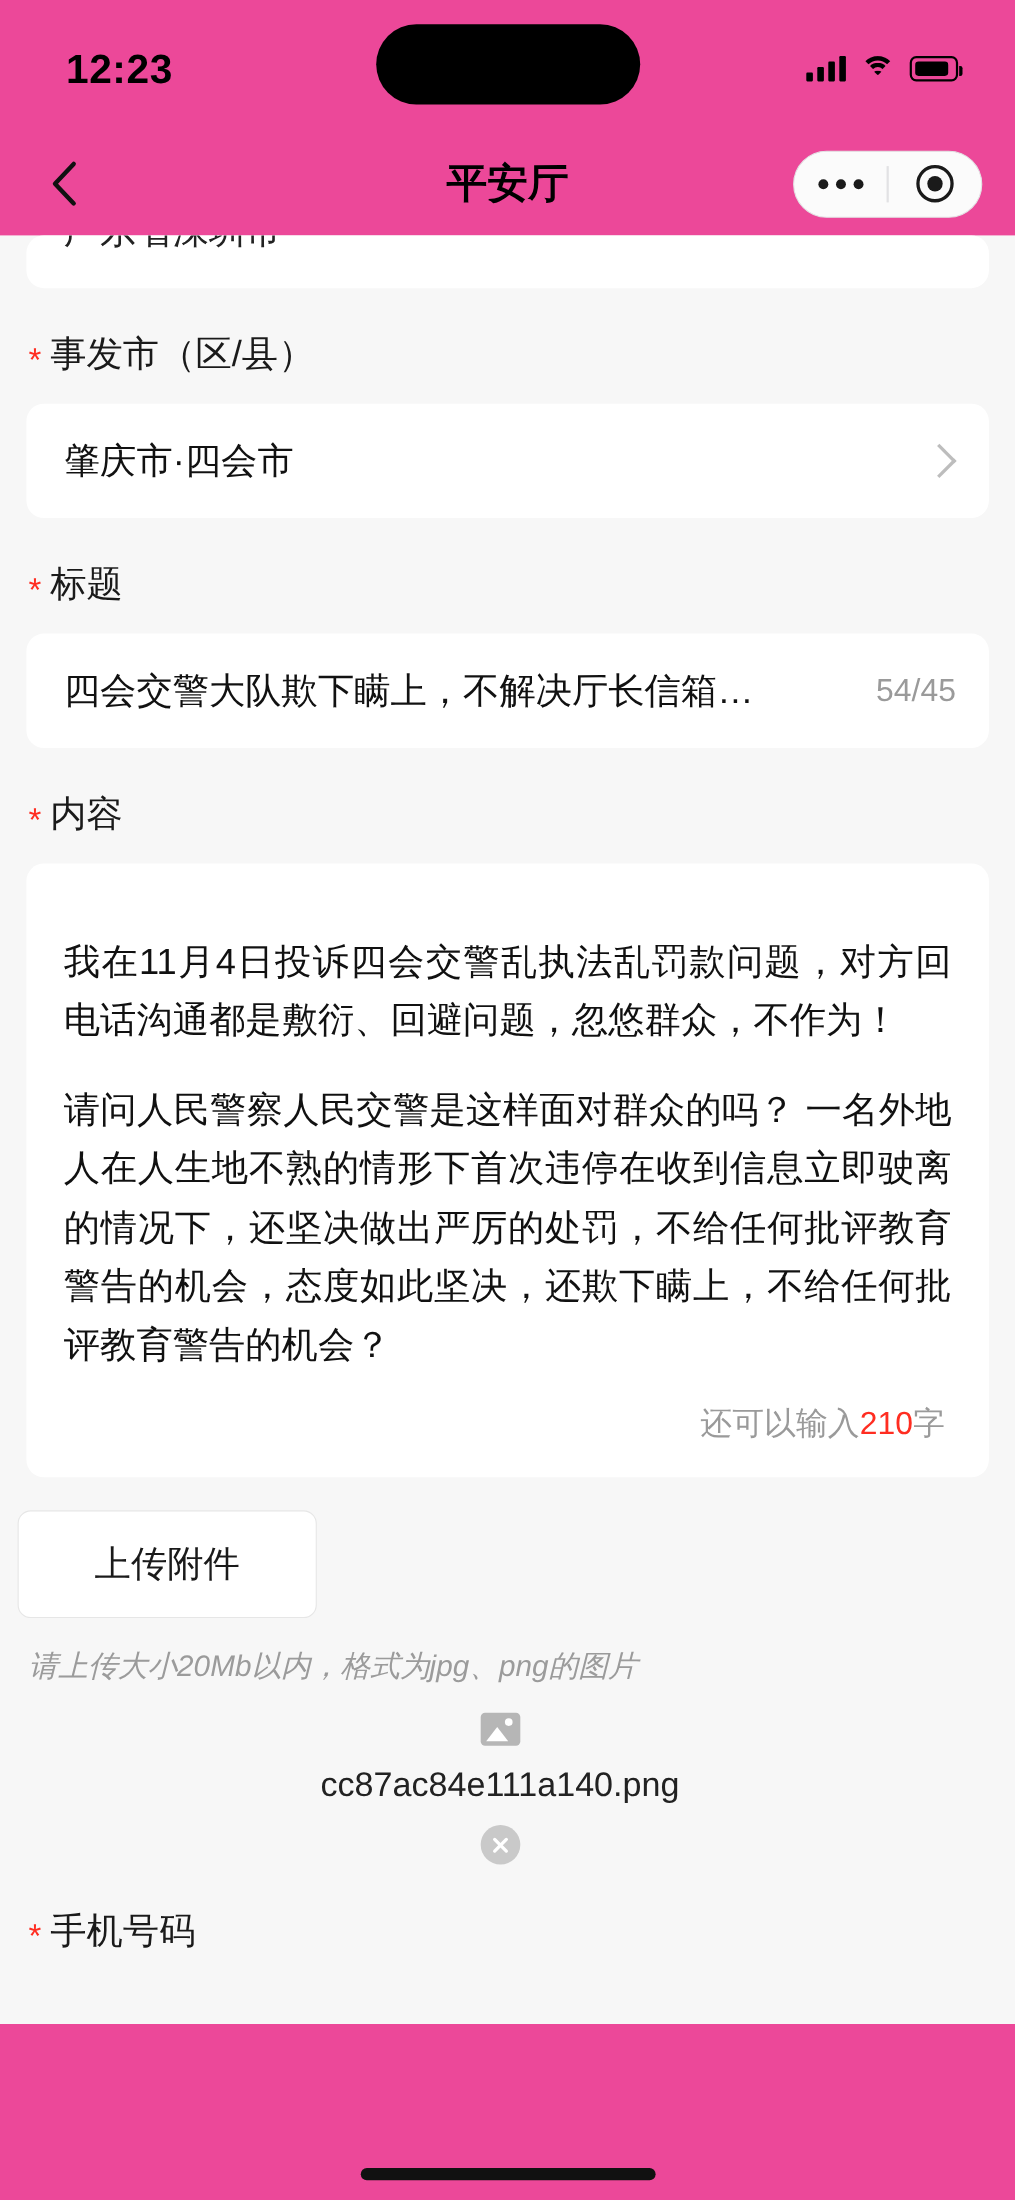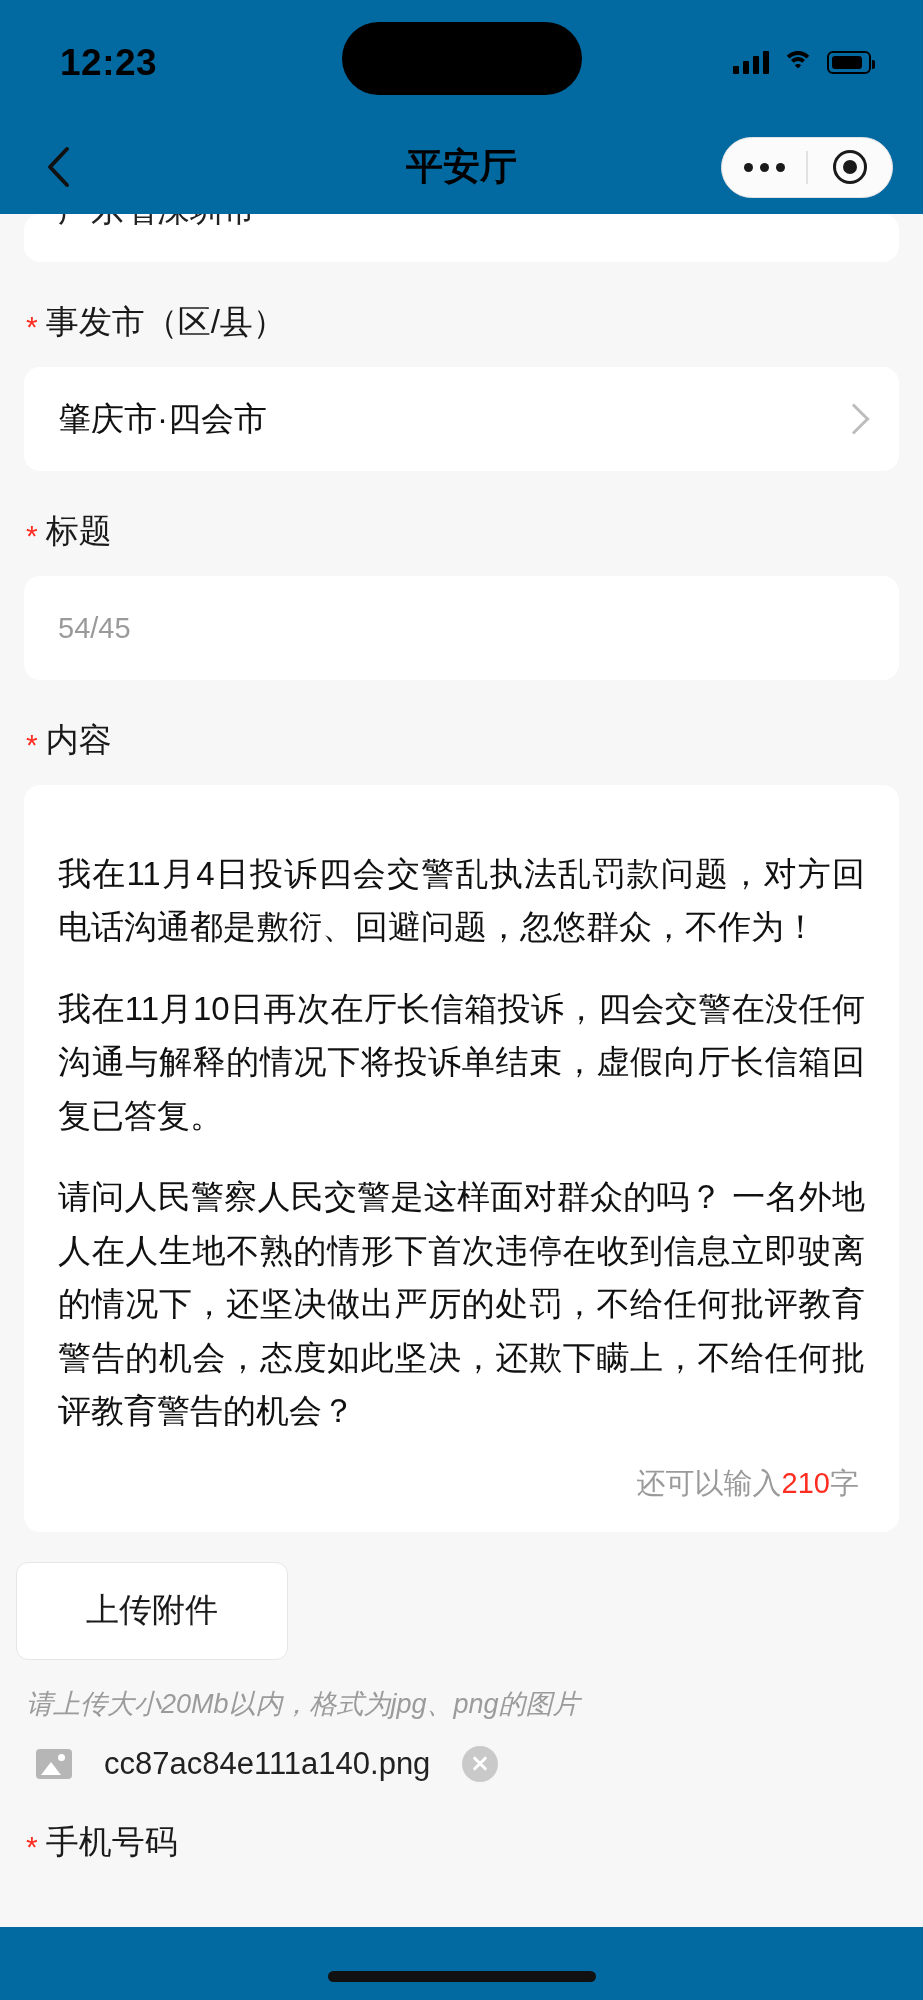--- a/index.html
+++ b/index.html
@@ -7,21 +7,21 @@
     width: 923px;
     height: 2000px;
     background: #ffffff;
     font-family: "Liberation Sans", "DejaVu Sans", sans-serif;
     -webkit-font-smoothing: antialiased;
   }
   .phone {
     position: relative;
     width: 923px;
     height: 2000px;
-    background: #0369a1;
+    background: #ec4899;
     overflow: hidden;
   }
 
   
   .statusbar {
     position: relative;
     height: 120px;
     display: flex;
     align-items: center;
     justify-content: space-between;
@@ -279,22 +279,23 @@
   }
   .hint {
     padding: 26px 24px 0 26px;
     font-size: 27px;
     color: #9b9b9b;
     font-style: italic;
   }
   .file-row {
     display: flex;
     align-items: center;
-    gap: 32px;
-    padding: 24px 24px 0 36px;
+    gap: 18px;
+    padding: 24px 24px 0 10px;
+    flex-direction: column;
   }
   .file-icon {
     width: 36px; height: 30px;
     border-radius: 4px;
     background: #b6b6b6;
     position: relative;
     overflow: hidden;
     flex: none;
   }
   .file-icon::before {
@@ -408,30 +409,30 @@
     <div class="select-card">
       <div class="value">肇庆市·四会市</div>
       <div class="chev"></div>
     </div>
 
     <div class="label">
       <span class="star">*</span>
       <span>标题</span>
     </div>
     <div class="title-card">
+      <div class="value">四会交警大队欺下瞒上，不解决厅长信箱…</div>
       <div class="counter">54/45</div>
     </div>
 
     <div class="label">
       <span class="star">*</span>
       <span>内容</span>
     </div>
     <div class="textarea-card">
       <p>我在11月4日投诉四会交警乱执法乱罚款问题，对方回电话沟通都是敷衍、回避问题，忽悠群众，不作为！</p>
-      <p>我在11月10日再次在厅长信箱投诉，四会交警在没任何沟通与解释的情况下将投诉单结束，虚假向厅长信箱回复已答复。</p>
       <p>请问人民警察人民交警是这样面对群众的吗？ 一名外地人在人生地不熟的情形下首次违停在收到信息立即驶离的情况下，还坚决做出严厉的处罚，不给任何批评教育警告的机会，态度如此坚决，还欺下瞒上，不给任何批评教育警告的机会？</p>
       <div class="remain">
         <span>还可以输入</span><span class="num">210</span><span>字</span>
       </div>
     </div>
 
     <div class="upload-row">
       <div class="upload-btn">上传附件</div>
     </div>
     <div class="hint">请上传大小20Mb以内，格式为jpg、png的图片</div>

